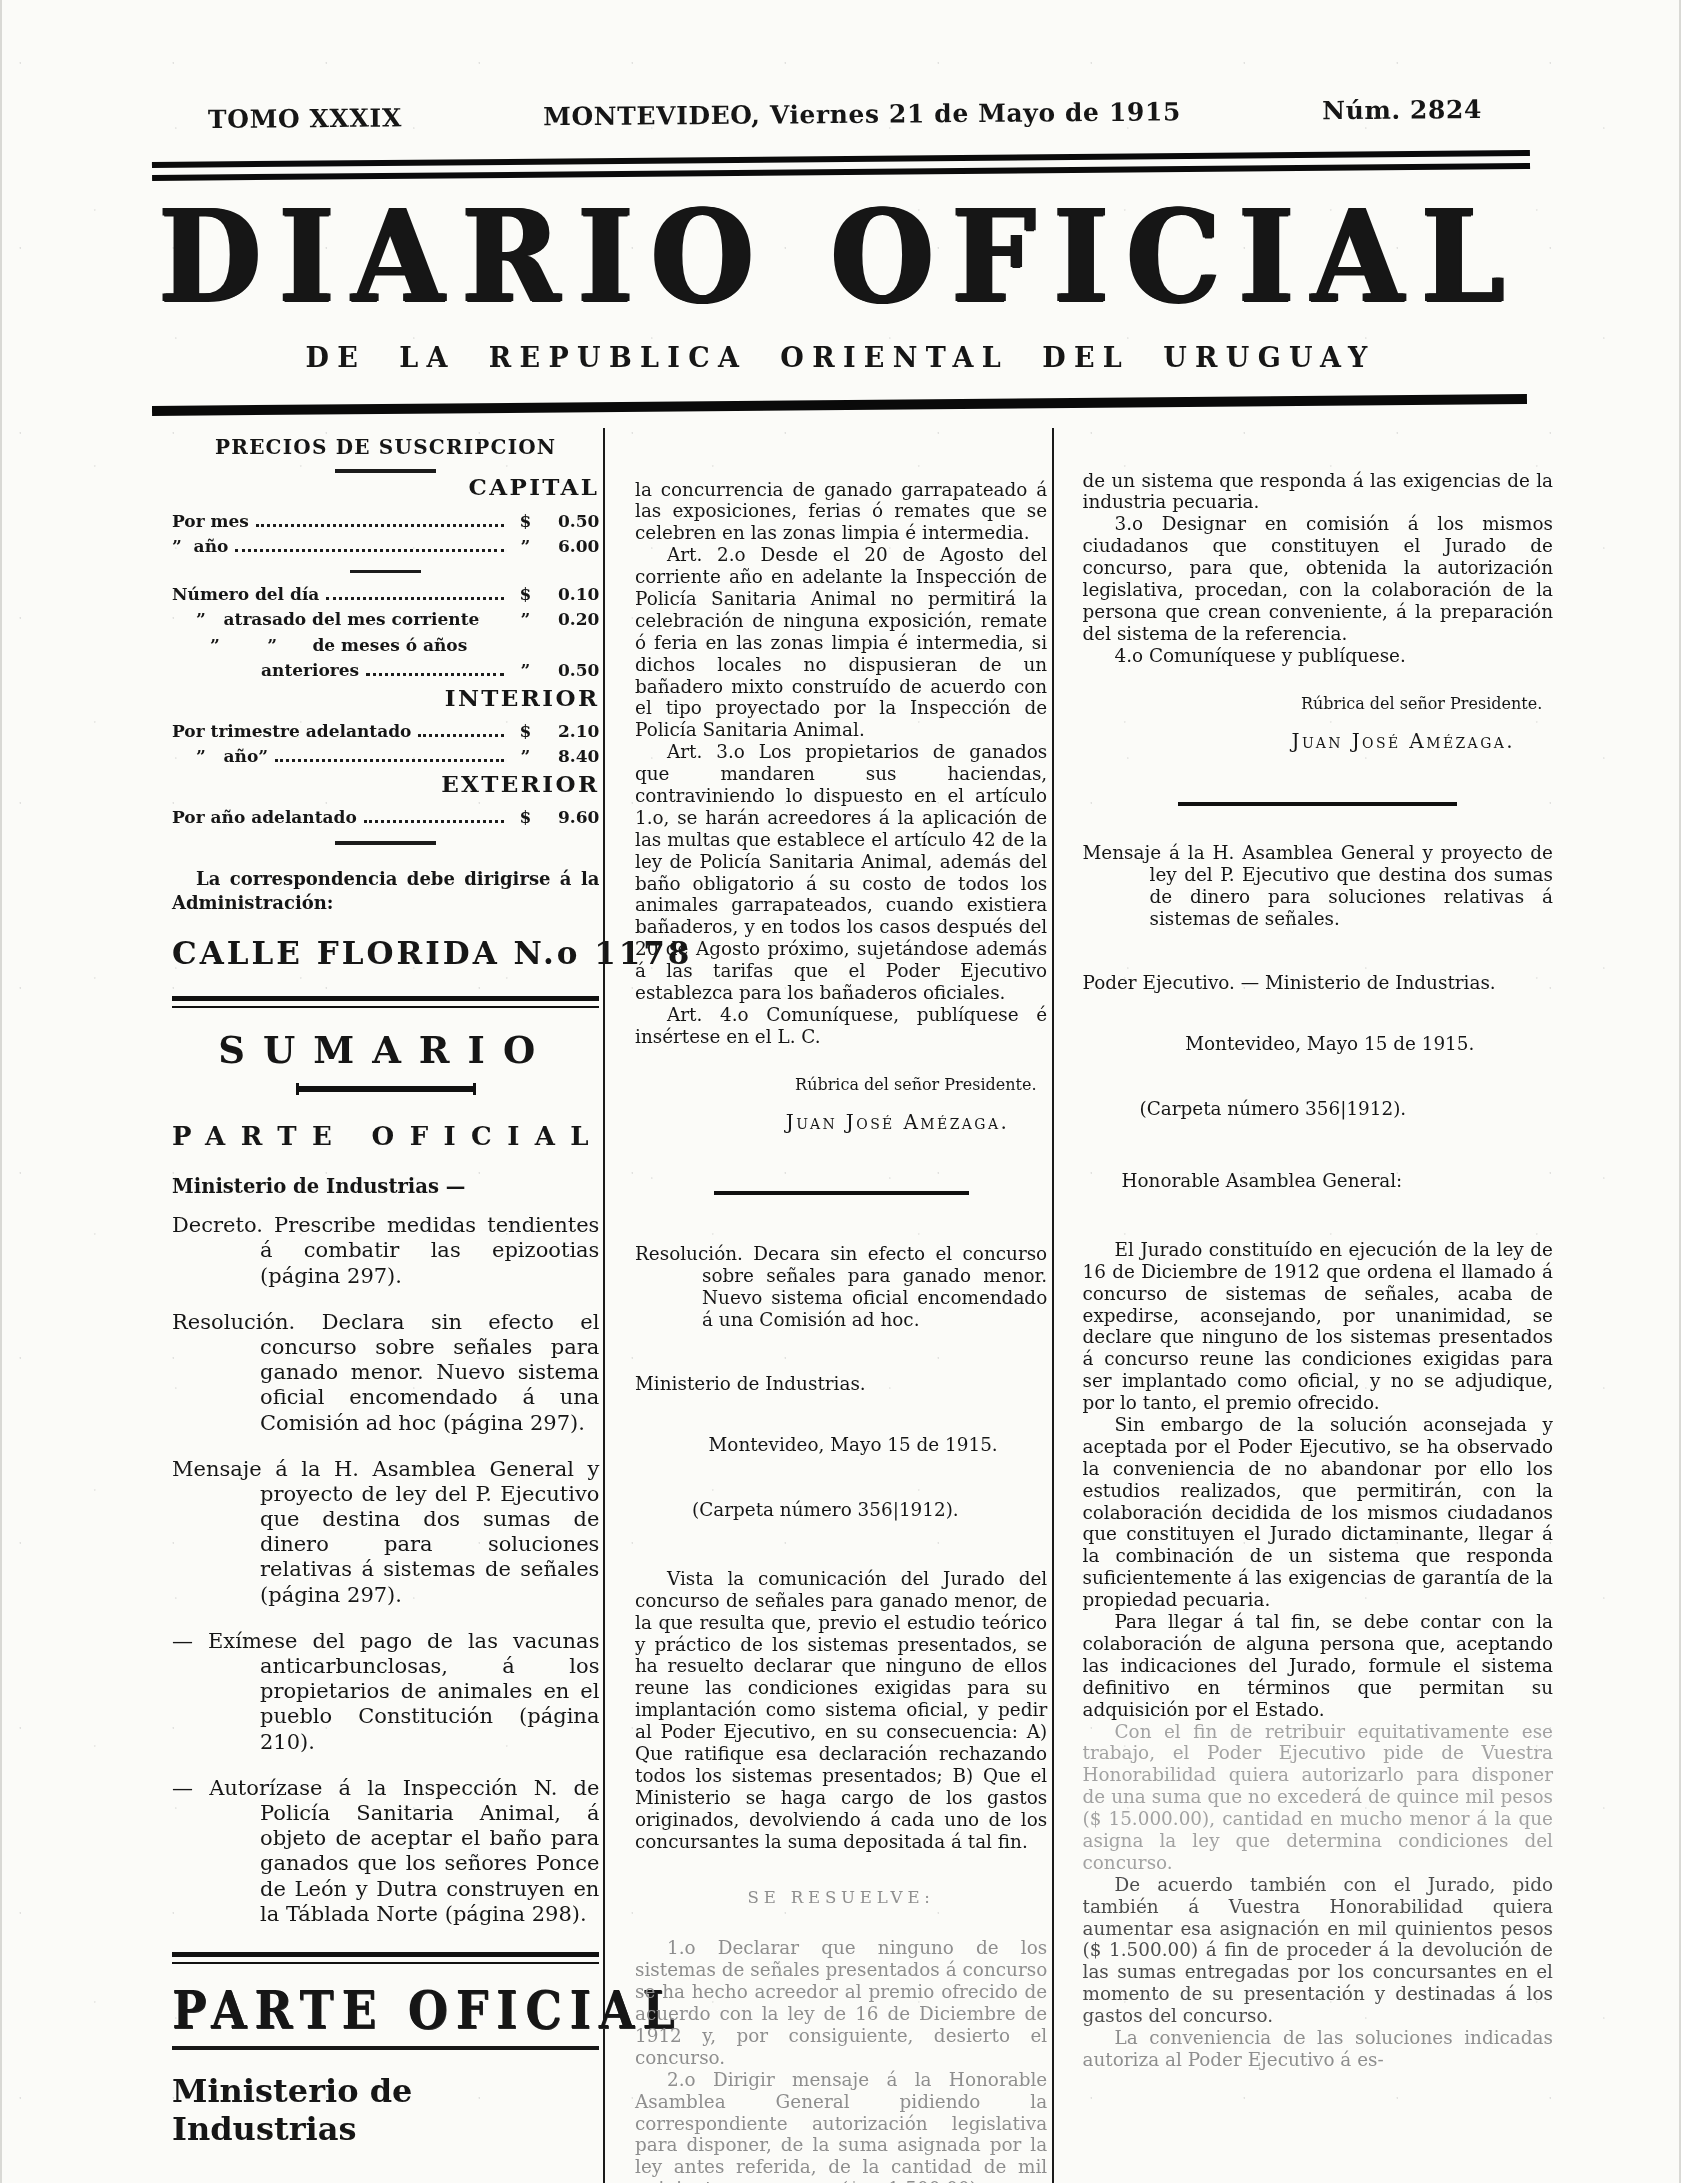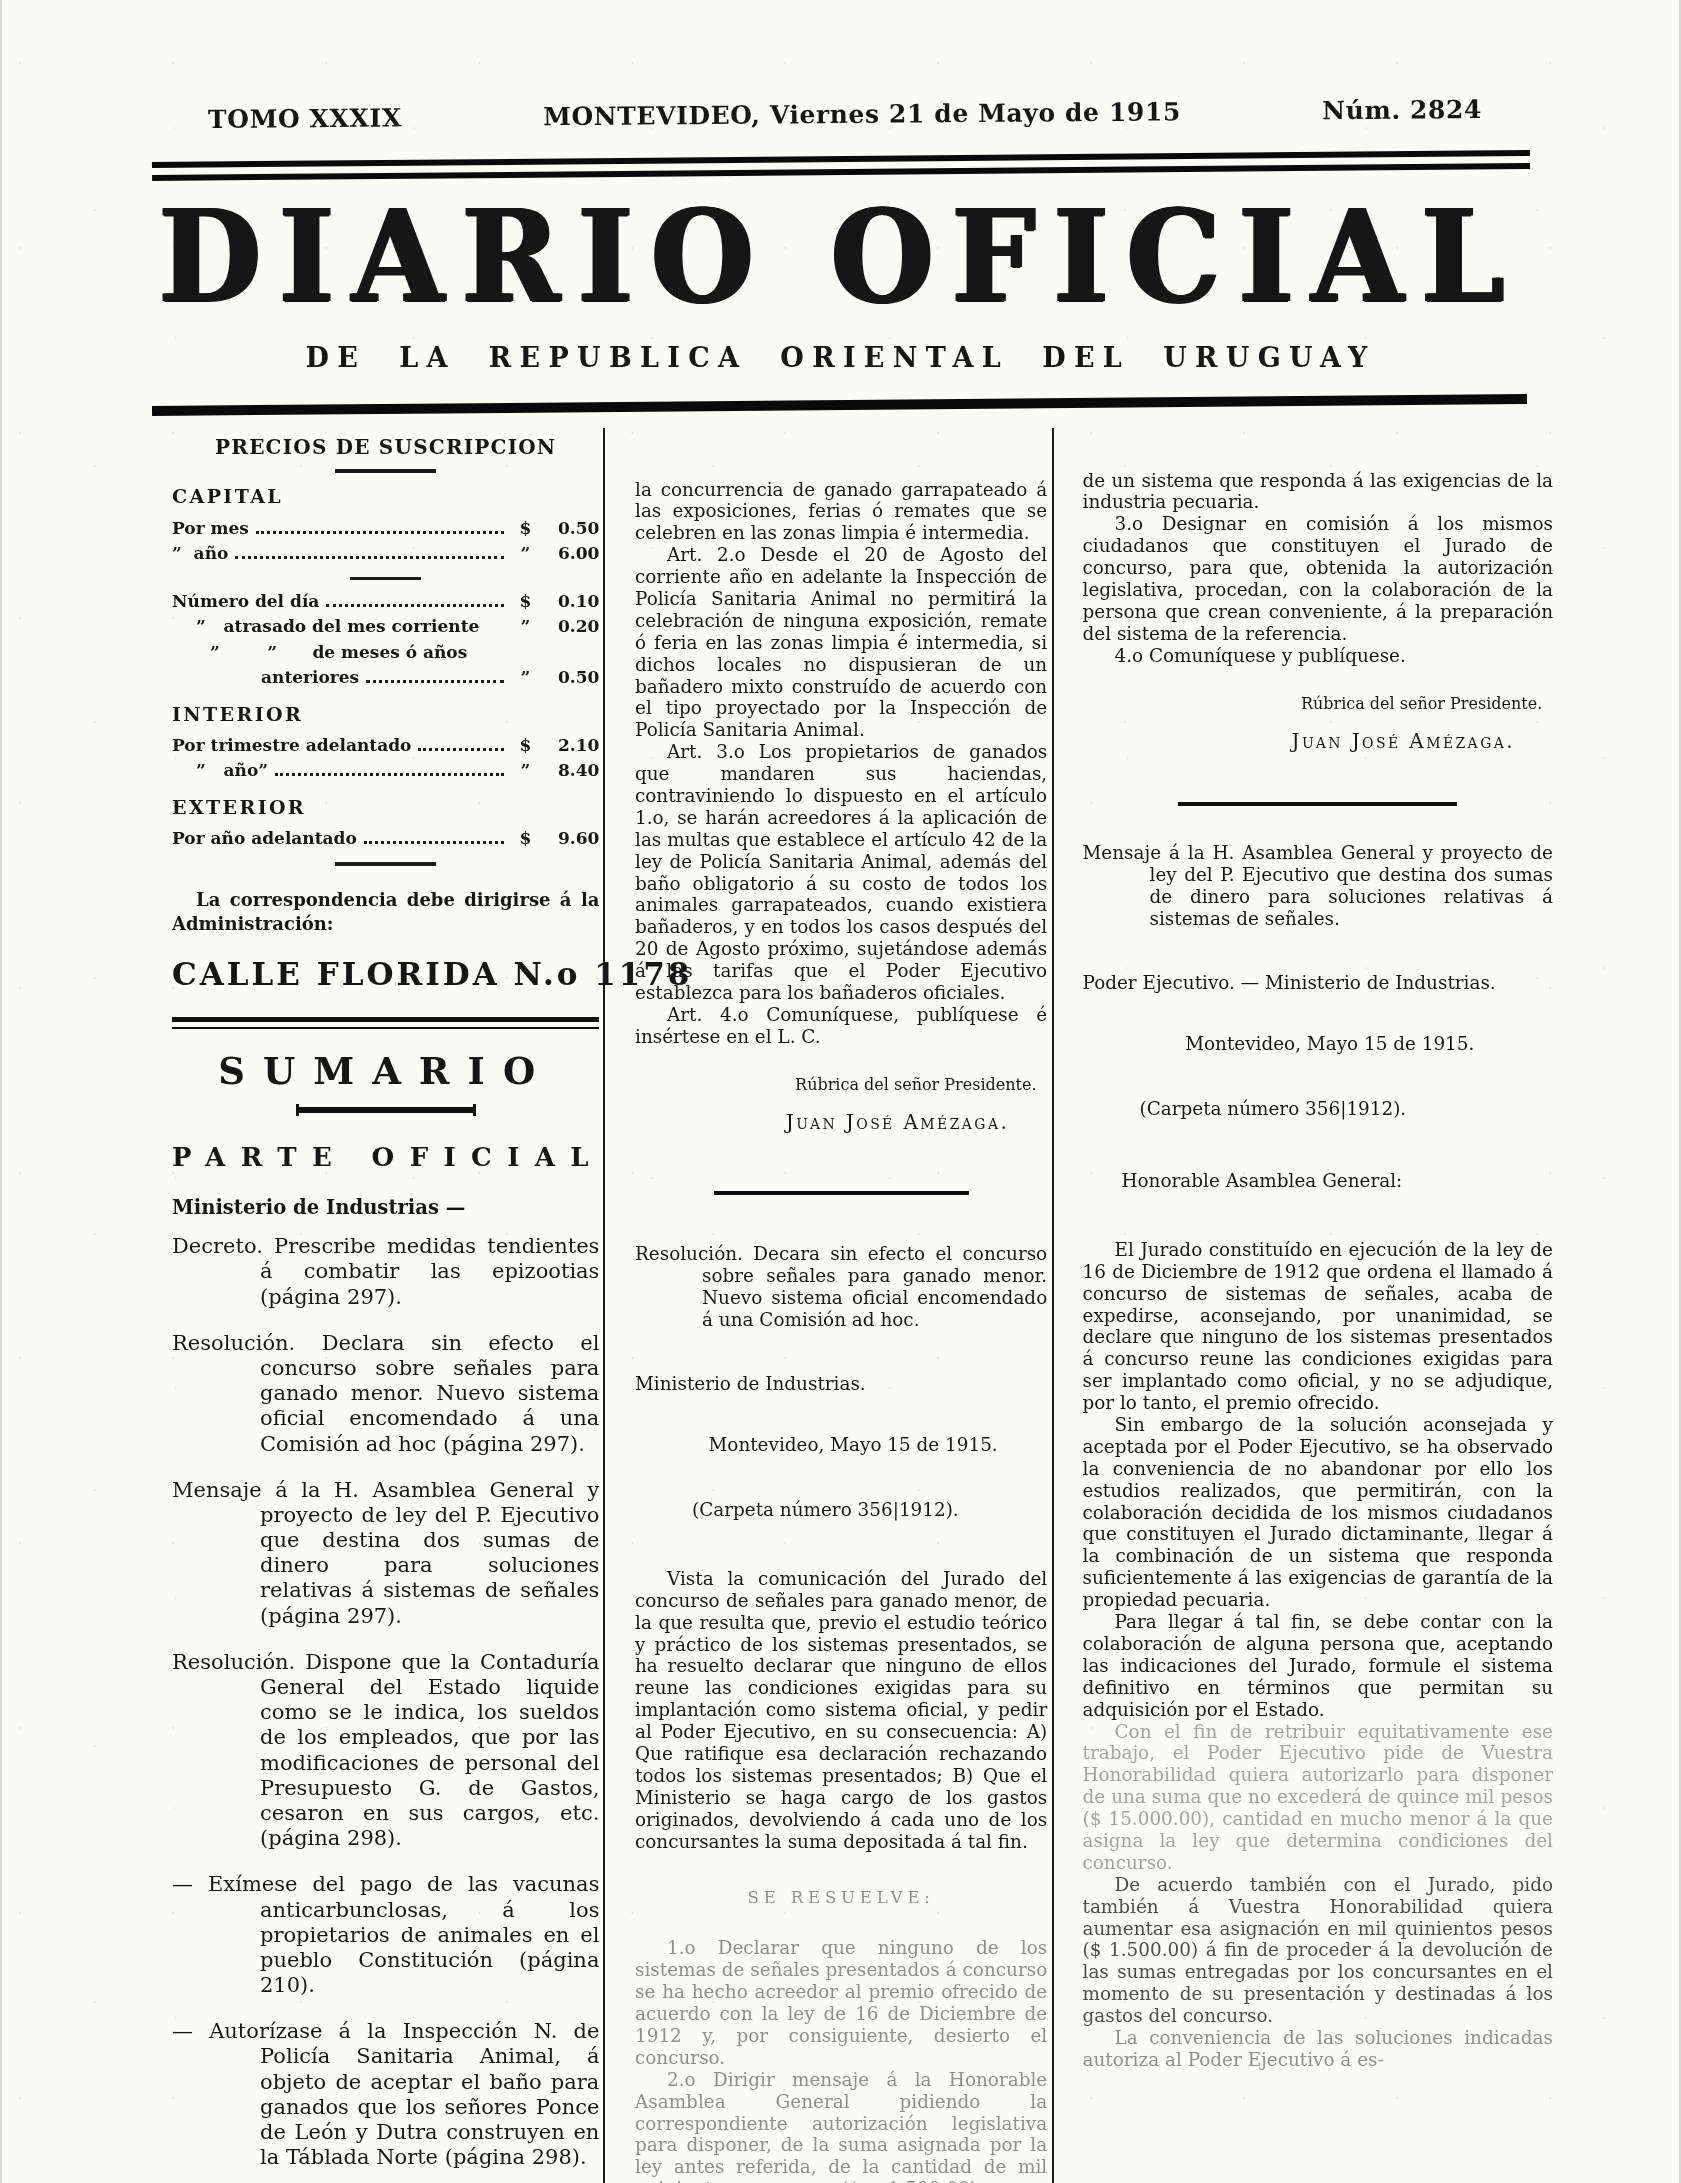--- a/index.html
+++ b/index.html
@@ -69,21 +69,21 @@
   .crule-right{width:279px;margin-top:49px;}
   .faded{color:#8e8e8e;filter:blur(0.3px);}
   .vfaded{color:#a2a2a2;filter:blur(0.5px);}
   .semi{color:#4d4d4d;filter:blur(0.2px);}
   .mt24{margin-top:14.3px;}.mt50{margin-top:30px;}
   .mt60{margin-top:36px;}.mt70{margin-top:42px;}.mt80{margin-top:48px;}
   
   .prices-title{font-size:20px;font-weight:bold;letter-spacing:1.2px;text-align:center;margin-top:7.1px;}
   .rs{width:101px;border-top:4.2px solid #1b1b1b;margin:10.7px auto 0;}
   .rs.fine{border-top-width:3px;width:71px;}
-  .price-head{font-size:19px;font-weight:bold;letter-spacing:2.4px;text-align:left;margin-top:12px;}
+  .price-head{font-size:23px;font-weight:bold;letter-spacing:2.4px;text-align:right;}
   .ptable{margin-top:8.3px;font-weight:bold;}
   .prow{display:flex;align-items:baseline;font-size:17px;line-height:1.5;}
   .plabel{white-space:pre;}
   .pmid{white-space:pre;}
   .pdots{flex:1;border-bottom:3px dotted #1d1d1d;margin:0 6px 4.8px 7.1px;}
   .pdots.nodots{border-bottom:none;}
   .pcur{width:30px;text-align:center;}
   .pamt{width:59px;text-align:right;}
   .ind40{padding-left:24px;}
   .ind60{padding-left:38px;text-align:center;}
@@ -212,21 +212,20 @@
 
       <div class="sumario-title">SUMARIO</div>
       <div class="sumrule"></div>
 
       <div class="parte-sub">PARTE OFICIAL</div>
       <div class="sum-ministry">Ministerio de Industrias —</div>
 
       <p class="sum-item"><span class="lead">Decreto.</span><span> Prescribe medidas tendientes á combatir las epizootias (página 297).</span></p>
       <p class="sum-item"><span class="lead">Resolución.</span><span> Declara sin efecto el concurso sobre señales para ganado menor. Nuevo sistema oficial encomendado á una Comisión ad hoc (página 297).</span></p>
       <p class="sum-item"><span class="lead">Mensaje</span><span> á la H. Asamblea General y proyecto de ley del P. Ejecutivo que destina dos sumas de dinero para soluciones relativas á sistemas de señales (página 297).</span></p>
-      <p class="sum-item"><span class="lead">Resolución.</span><span> Dispone que la Contaduría General del Estado liquide como se le indica, los sueldos de los empleados, que por las modificaciones de personal del Presupuesto G. de Gastos, cesaron en sus cargos, etc. (página 298).</span></p>
       <p class="sum-item"><span>—</span><span> Exímese del pago de las vacunas anticarbunclosas, á los propietarios de animales en el pueblo Constitución (página 210).</span></p>
       <p class="sum-item"><span>—</span><span> Autorízase á la Inspección N. de Policía Sanitaria Animal, á objeto de aceptar el baño para ganados que los señores Ponce de León y Dutra construyen en la Táblada Norte (página 298).</span></p>
 
       <div class="dr"></div>
 
       <div class="parte-big">PARTE OFICIAL</div>
       <div class="rule-med"></div>
 
       <div class="ministry-center">Ministerio de Industrias</div>
 

